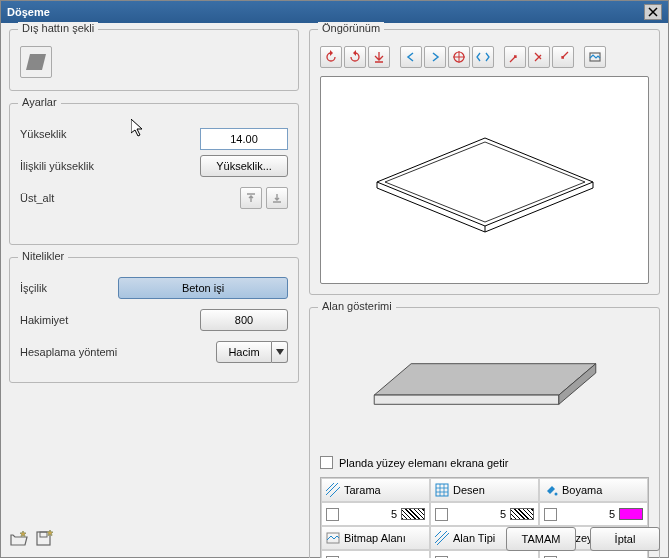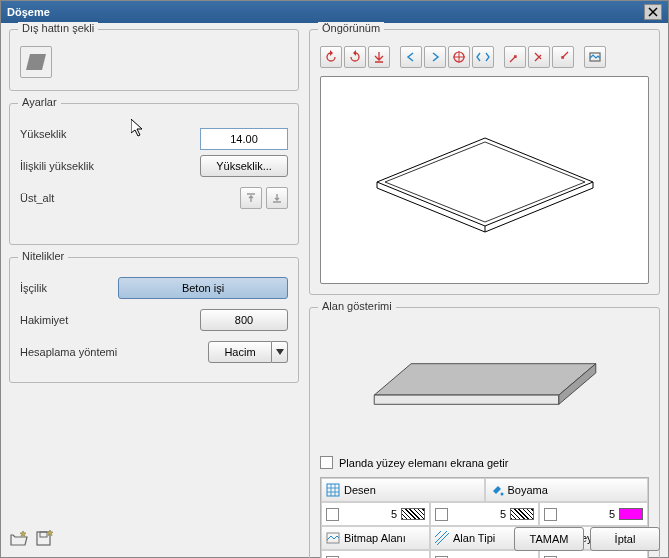--- a/index.html
+++ b/index.html
@@ -15,21 +15,21 @@
 .groupbox-title { position: absolute; top: -8px; left: 8px; background: #f0f0f0; padding: 0 4px; color: #333; }
 .shape-btn { width: 32px; height: 32px; background: #f0f0f0; border: 1px solid #aaa; border-radius: 2px; display: flex; align-items: center; justify-content: center; cursor: pointer; margin-top: 6px; }
 .trapezoid { width: 20px; height: 16px; background: #888; clip-path: polygon(20% 0, 100% 0, 80% 100%, 0 100%); }
 .form-row { display: flex; align-items: center; margin: 8px 0; height: 24px; }
 .form-label { flex: 1; color: #333; }
 .form-input { width: 88px; height: 22px; border: 1px solid #7a9fc4; background: #fff; text-align: center; padding: 0 4px; margin-top: 9px; }
 .form-btn { width: 88px; height: 22px; background: linear-gradient(#fefefe, #e3e3e3); border: 1px solid #888; border-radius: 3px; cursor: pointer; margin-left: 16px; }
 .form-btn.wide { width: 170px; }
 .icon-pair { display: flex; gap: 4px; justify-content: flex-end; width: 88px; }
 .icon-btn { width: 22px; height: 22px; background: linear-gradient(#fefefe, #e3e3e3); border: 1px solid #aaa; border-radius: 2px; display: flex; align-items: center; justify-content: center; cursor: pointer; color: #999; }
-.dropdown { display: flex; width: 80px; margin-left: 28px; }
+.dropdown { display: flex; width: 72px; margin-left: 28px; }
 .dropdown-inner { flex: 1; height: 22px; border: 1px solid #888; background: linear-gradient(#fefefe, #e3e3e3); text-align: center; line-height: 20px; border-radius: 3px 0 0 3px; }
 .dropdown-arrow { width: 16px; height: 22px; border: 1px solid #888; border-left: none; background: linear-gradient(#fefefe, #e3e3e3); display: flex; align-items: center; justify-content: center; cursor: pointer; border-radius: 0 3px 3px 0; }
 .niteliler .form-btn.wide { background: linear-gradient(#c8d8ea, #a8c4e0); border: 1px solid #5a84b0; }
 .toolbar { display: flex; gap: 2px; margin: 6px 0 8px 0; flex-wrap: wrap; }
 .tb-btn { width: 22px; height: 22px; background: linear-gradient(#fefefe, #e3e3e3); border: 1px solid #aaa; border-radius: 2px; display: flex; align-items: center; justify-content: center; cursor: pointer; }
 .tb-gap { width: 6px; }
 .preview-box { width: 100%; height: 208px; background: #fff; border: 1px solid #888; border-radius: 2px; display: flex; align-items: center; justify-content: center; position: relative; }
 .preview-3d, .preview-3d-solid { width: 240px; height: 120px; }
 .alan-preview { display: flex; align-items: center; justify-content: center; padding: 6px 0 12px 0; }
 .checkbox-row { display: flex; align-items: center; gap: 6px; margin-bottom: 8px; }
@@ -39,21 +39,21 @@
 .grid-row { display: flex; }
 .grid-cell { border: 1px solid #d0d0d0; display: flex; align-items: center; gap: 4px; padding: 2px 4px; height: 24px; background: #fff; flex: 1; min-width: 0; overflow: hidden; }
 .grid-cell.header { background: linear-gradient(#fefefe, #e8e8e8); }
 .swatch { width: 24px; height: 12px; border: 1px solid #666; }
 .hatch1 { background: repeating-linear-gradient(45deg,#000 0,#000 1px,#fff 1px,#fff 3px); }
 .hatch2 { background: repeating-linear-gradient(45deg,#000 0,#000 1px,#fff 1px,#fff 3px), repeating-linear-gradient(-45deg,#000 0,#000 1px,#fff 1px,#fff 3px); }
 .magenta { background: #ff00ff; }
 .ico { width: 14px; height: 14px; display: inline-block; }
 .footer { position: absolute; bottom: 6px; left: 8px; right: 8px; display: flex; align-items: center; }
 .footer-icons { display: flex; gap: 6px; }
-.footer-btns { margin-left: auto; display: flex; gap: 6px; }
+.footer-btns { margin-left: auto; display: flex; gap: 14px; }
 .dlg-btn { width: 70px; height: 24px; background: linear-gradient(#fefefe, #e3e3e3); border: 1px solid #888; border-radius: 3px; cursor: pointer; }
 .window { position: relative; }
 .cursor { position: absolute; left: 130px; top: 118px; pointer-events: none; font-size: 16px; color: #000; }
 </style>
 </head>
 <body>
 
 <div class="window">
   <div class="titlebar">
     <span class="titlebar-title">Döşeme</span>
@@ -212,20 +212,26 @@
             <polygon points="10,40 210,40 210,50 10,50" fill="#e8e8e8" stroke="#444" stroke-width="1"></polygon>
             <polygon points="210,40 250,6 250,16 210,50" fill="#9f9f9f" stroke="#444" stroke-width="1"></polygon>
           </svg>
         </div>
         <div class="checkbox-row">
           <span class="cb"></span>
           <span>Planda yüzey elemanı ekrana getir</span>
         </div>
         <div class="grid">
           <div class="grid-row">
+            <div class="grid-cell header">
+                <span class="ico"><svg width="14" height="14" viewBox="0 0 14 14">
+                    <path d="M0 12 L12 0 M0 8 L8 0 M4 14 L14 4" stroke="#28c" stroke-width="1"></path>
+                  </svg></span>
+                <span>Tarama</span>
+              </div>
             <div class="grid-cell header">
                 <span class="ico"><svg width="14" height="14" viewBox="0 0 14 14">
                     <rect x="1" y="1" width="12" height="12" fill="none" stroke="#28c"></rect>
                     <path d="M1 5 H13 M1 9 H13 M5 1 V13 M9 1 V13" stroke="#28c" stroke-width="0.8"></path>
                   </svg></span>
                 <span>Desen</span>
               </div>
             <div class="grid-cell header">
                 <span class="ico"><svg width="14" height="14" viewBox="0 0 14 14">
                     <path d="M3 8 L8 3 L11 6 L6 11 Z" fill="#28c"></path>

